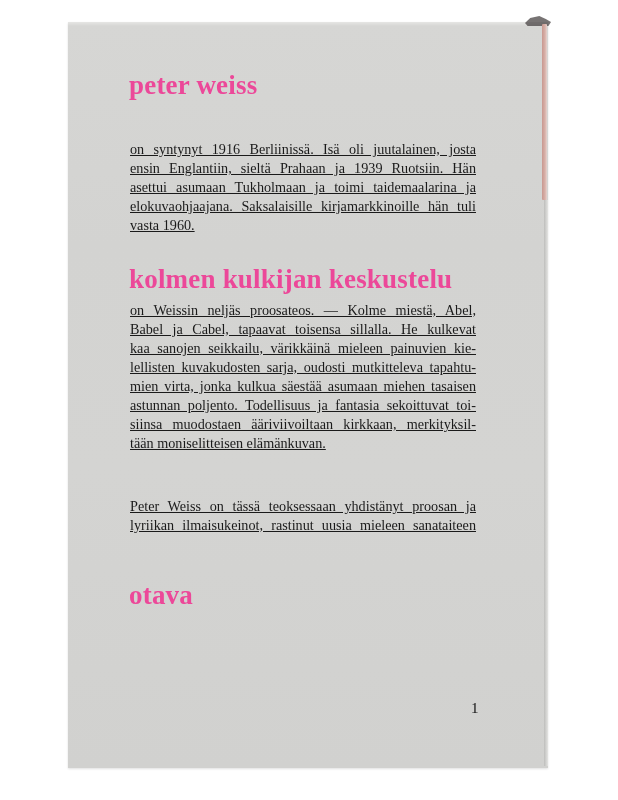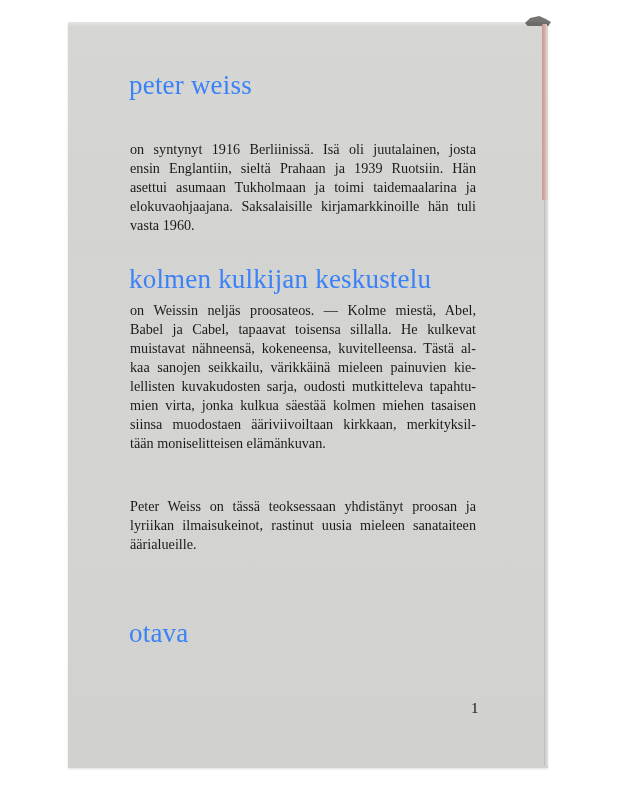--- a/index.html
+++ b/index.html
@@ -53,47 +53,48 @@
       left: 525px;
       top: 16px;
       width: 26px;
       height: 10px;
       background: #4a4444;
       clip-path: polygon(0 70%, 20% 20%, 55% 0, 80% 30%, 100% 60%, 90% 100%, 10% 100%);
       opacity: 0.75;
     }
     .heading {
       position: absolute;
-      color: #3b82f6;
-      font-weight: normal;
+      color: #ec4899;
+      font-weight: bold;
       margin: 0;
       letter-spacing: 0.2px;
       white-space: nowrap;
       text-align: center;
     }
     .heading-author { left: 129px; top: 70px; font-size: 27px; }
     .heading-title  { left: 129px; top: 264px; font-size: 27px; }
-    .heading-publisher { left: 129px; top: 580px; font-size: 27px; margin-top: 38px; }
+    .heading-publisher { left: 129px; top: 580px; font-size: 27px; }
 
     .para {
       position: absolute;
       left: 130px;
       width: 346px;
       color: #1a1a1a;
       font-size: 14.2px;
       line-height: 19px;
       margin: 0;
       text-align: justify;
     }
     .para .line {
       display: block;
       text-align: justify;
       text-align-last: justify;
       white-space: nowrap;
       height: 19px;
+      text-decoration: underline;
     }
     .para .line.last {
       text-align-last: left;
     }
     .para-bio { top: 140px; }
     .para-desc { top: 301px; }
     .para-desc2 { top: 497px; }
 
     .page-number {
       position: absolute;
@@ -119,29 +120,28 @@
   <span class="line">asettui asumaan Tukholmaan ja toimi taidemaalarina ja</span>
   <span class="line">elokuvaohjaajana. Saksalaisille kirjamarkkinoille hän tuli</span>
   <span class="line last">vasta 1960.</span>
 </p>
 
 <h2 class="heading heading-title">kolmen kulkijan keskustelu</h2>
 
 <p class="para para-desc">
   <span class="line">on Weissin neljäs proosateos. — Kolme miestä, Abel,</span>
   <span class="line">Babel ja Cabel, tapaavat toisensa sillalla. He kulkevat</span>
-  <span class="line">muistavat nähneensä, kokeneensa, kuvitelleensa. Tästä al-</span>
   <span class="line">kaa sanojen seikkailu, värikkäinä mieleen painuvien kie-</span>
   <span class="line">lellisten kuvakudosten sarja, oudosti mutkitteleva tapahtu-</span>
-  <span class="line">mien virta, jonka kulkua säestää kolmen miehen tasaisen</span>
+  <span class="line">mien virta, jonka kulkua säestää asumaan miehen tasaisen</span>
+  <span class="line">astunnan poljento. Todellisuus ja fantasia sekoittuvat toi-</span>
   <span class="line">siinsa muodostaen ääriviivoiltaan kirkkaan, merkityksil-</span>
   <span class="line last">tään moniselitteisen elämänkuvan.</span>
 </p>
 
 <p class="para para-desc2">
   <span class="line">Peter Weiss on tässä teoksessaan yhdistänyt proosan ja</span>
   <span class="line">lyriikan ilmaisukeinot, rastinut uusia mieleen sanataiteen</span>
-  <span class="line last">äärialueille.</span>
 </p>
 
 <h2 class="heading heading-publisher">otava</h2>
 
 <span class="page-number">1</span>
 
 </body></html>

